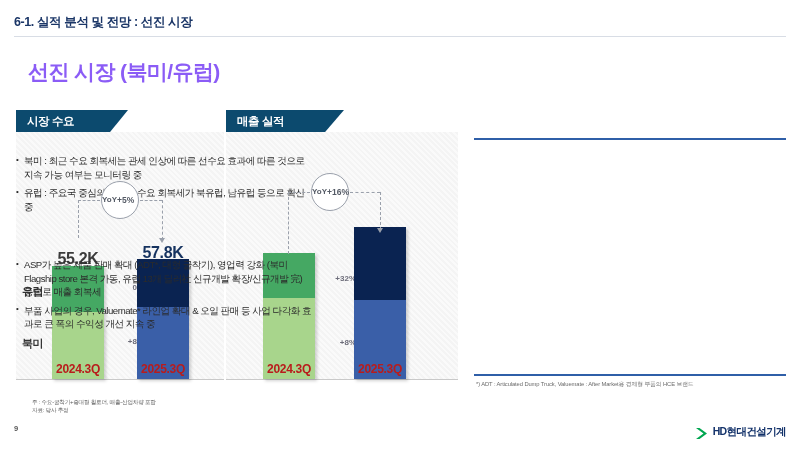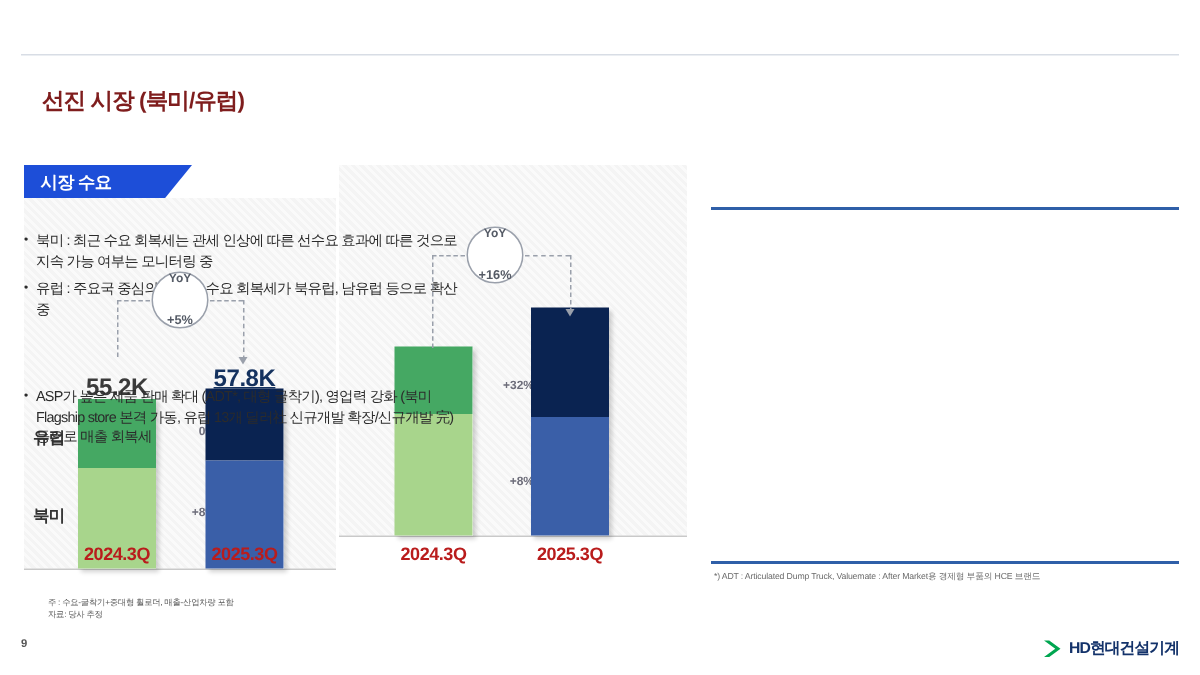--- a/index.html
+++ b/index.html
@@ -18,32 +18,32 @@
     letter-spacing: -0.4px;
   }
   .hdr-rule {
     position: absolute; left: 14px; top: 36px; width: 772px; height: 1px;
     background: #d8dde5;
   }
 
   
   .page-heading {
     position: absolute; left: 28px; top: 58px;
-    font-size: 15px; font-weight: bold; color: #7f1d1d;
+    font-size: 21px; font-weight: bold; color: #8b5cf6;
     letter-spacing: -0.6px;
   }
 
   
   .chart-panel { position: absolute; top: 110px; }
   .panel-a { left: 16px; width: 208px; }
   .panel-b { left: 226px; width: 232px; }
 
   .panel-tab {
     position: relative; height: 22px;
-    background: #1d4ed8; color: #fff;
+    background: #0c4a6e; color: #fff;
     font-size: 11.5px; font-weight: bold; letter-spacing: -0.4px;
     display: flex; align-items: center; padding-left: 11px;
     width: 112px;
     clip-path: polygon(0 0, 100% 0, 84% 100%, 0 100%);
     text-align: right;
   }
   .panel-b .panel-tab { width: 118px; }
 
   .unit-label {
     position: absolute; right: 4px; top: 5px;
@@ -80,22 +80,22 @@
 
   .pct {
     position: absolute; font-size: 8px; color: #6d6d7a;
     font-weight: bold; text-align: right; width: 34px;
   }
 
   
   .yoy {
     position: absolute; width: 38px; height: 38px; border-radius: 50%;
     border: 1.4px solid #9aa0ab; background: #fff;
-    display: flex; flex-direction: column; align-items: center;
-    justify-content: space-between; line-height: 1.05;
+    display: flex; flex-direction: row; align-items: center;
+    justify-content: flex-start; line-height: 1.05;
     font-size: 8px; color: #555b66; font-weight: bold; z-index: 5;
   }
   .yoy .y1 { font-size: 8px; }
   .yoy .y2 { font-size: 8.5px; }
 
   .dline { position: absolute; z-index: 2; }
   .dline.h { border-top: 1.3px dashed #9aa0ab; }
   .dline.v { border-left: 1.3px dashed #9aa0ab; }
   .arrow-down {
     position: absolute; width: 0; height: 0;
@@ -153,20 +153,21 @@
   
   .logo { position: absolute; right: 14px; top: 425px; display: flex; align-items: center; gap: 4px; }
   .logo-mark { width: 14px; height: 13px; }
   .logo-text { font-size: 10.5px; font-weight: bold; color: #13326a; letter-spacing: -0.6px; }
 </style>
 </head>
 <body>
 
 <div class="slide">
 
+  <div class="hdr-title">6-1. 실적 분석 및 전망 : 선진 시장</div>
   <div class="hdr-rule"></div>
 
   <div class="page-heading">선진 시장 (북미/유럽)</div>
 
   <div class="chart-panel panel-a">
     <div class="panel-tab">시장 수요</div>
     <div class="unit-label">(단위 : 대)</div>
 
     <div class="plot">
 
@@ -197,20 +198,21 @@
         <div class="seg" style="height:48px; background:#0a2351;"></div>
         <div class="seg" style="height:72px; background:#3a5fa8;"></div>
       </div>
     </div>
 
     <div class="xtick" style="left:28px; width:68px; top:252px;">2024.3Q</div>
     <div class="xtick" style="left:113px; width:68px; top:252px;">2025.3Q</div>
   </div>
 
   <div class="chart-panel panel-b">
+    <div class="panel-tab">매출 실적</div>
 
     <div class="plot">
 
       <div class="dline v" style="left:62px; top:60px; height:62px;"></div>
       <div class="dline h" style="left:62px; top:60px; width:22px;"></div>
       <div class="dline h" style="left:124px; top:60px; width:30px;"></div>
       <div class="dline v" style="left:154px; top:60px; height:38px;"></div>
       <div class="arrow-down" style="left:150.5px; top:96px;"></div>
 
       <div class="yoy" style="left:85px; top:41px;">
@@ -245,20 +247,21 @@
   <div class="block block-1">
     <div class="bullets">
       <div class="bullet">북미 : 최근 수요 회복세는 관세 인상에 따른 선수요 효과에 따른 것으로 지속 가능 여부는 모니터링 중</div>
       <div class="bullet">유럽 : 주요국 중심의 완만한 수요 회복세가 북유럽, 남유럽 등으로 확산 중</div>
     </div>
   </div>
 
   <div class="block block-2">
     <div class="bullets">
       <div class="bullet">ASP가 높은 제품 판매 확대 (ADT*, 대형 굴착기), 영업력 강화 (북미 Flagship store 본격 가동, 유럽 13개 딜러社 신규개발 확장/신규개발 完) 등으로 매출 회복세</div>
+      <div class="bullet">부품 사업의 경우, Valuemate* 라인업 확대 &amp; 오일 판매 등 사업 다각화 효과로 큰 폭의 수익성 개선 지속 중</div>
     </div>
   </div>
 
   <div class="right-rule-bot"></div>
   <div class="right-note">*) ADT : Articulated Dump Truck, Valuemate : After Market용 경제형 부품의 HCE 브랜드</div>
 
   <div class="logo">
     <span class="logo-mark">
       <svg width="14" height="13" viewBox="0 0 14 13">
         <path d="M1 1 L8.5 6.5 L1 12 L4.5 12 L12 6.5 L4.5 1 Z" fill="#00a650"></path>

